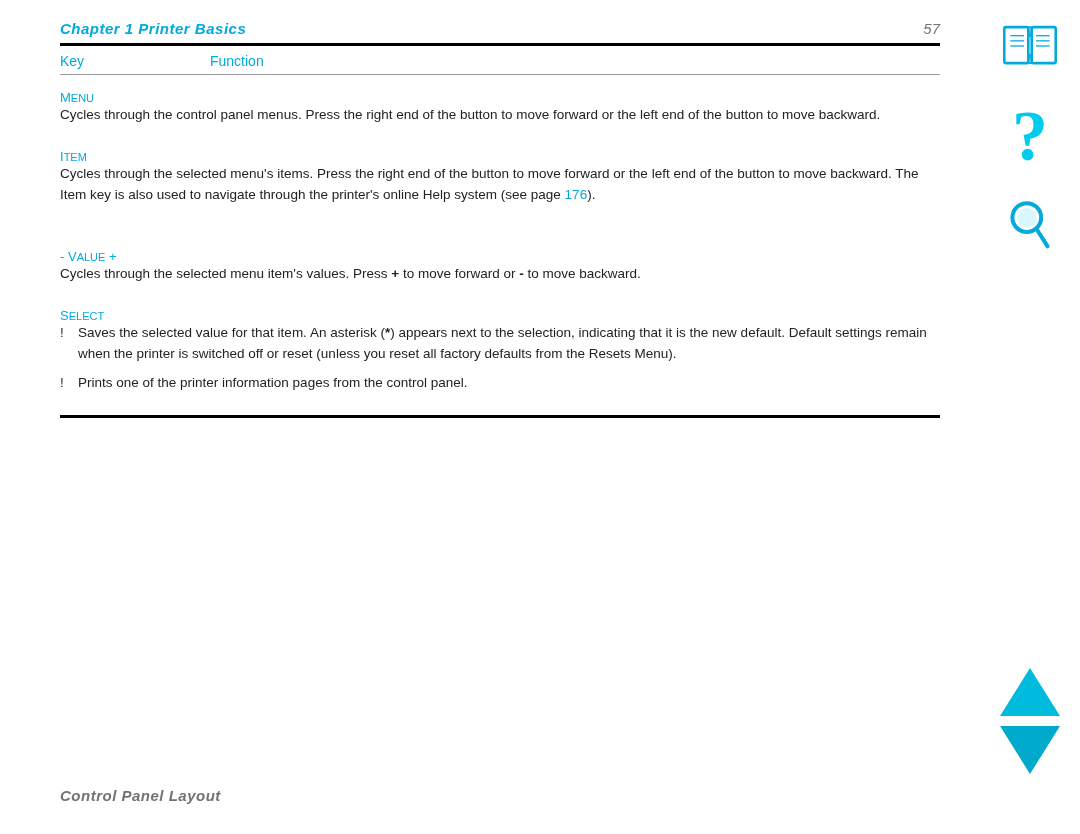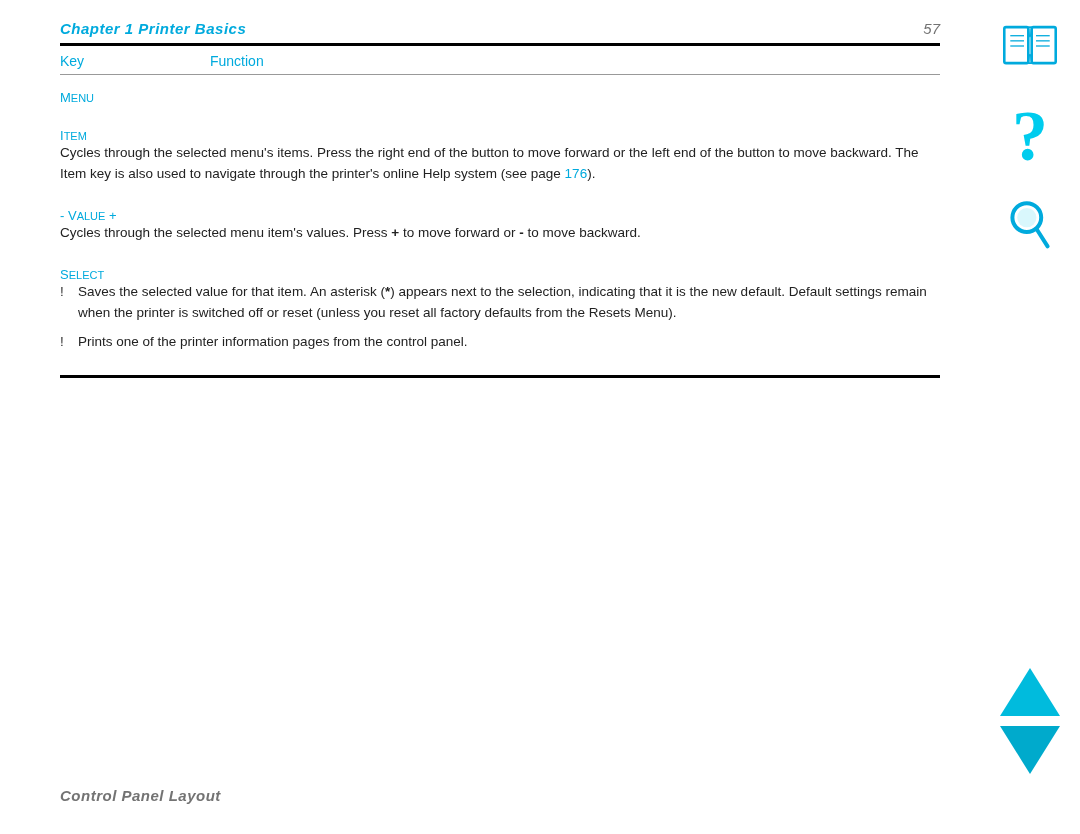--- a/index.html
+++ b/index.html
@@ -198,29 +198,30 @@
 
   <div class="table-header">
     <div class="col-key">Key</div>
     <div class="col-function">Function</div>
   </div>
 
   <div class="table-body">
 
     <div class="table-row">
       <div class="row-key">M<span style="font-size:11px;">ENU</span></div>
+      <div class="row-desc">Cycles through the control panel menus. Press the right end of the button to move forward or the left end of the button to move backward.</div>
     </div>
 
     <div class="table-row">
       <div class="row-key">I<span style="font-size:11px;">TEM</span></div>
       <div class="row-desc">Cycles through the selected menu's items. Press the right end of the button to move forward or the left end of the button to move backward. The Item key is also used to navigate through the printer's online Help system (see page <span class="link">176</span>).</div>
     </div>
 
     <div class="table-row">
-      <div class="row-key" style="font-variant:normal; color:#00aadd; font-size:13px;">- V<span style="font-size:11px;">ALUE</span> +</div>
+      <div class="row-key" style="font-variant:normal; color:#00aadd; font-size:13px;margin-top:20px;">- V<span style="font-size:11px;">ALUE</span> +</div>
       <div class="row-desc">Cycles through the selected menu item's values. Press <strong>+</strong> to move forward or <strong>-</strong> to move backward.</div>
     </div>
 
     <div class="table-row">
       <div class="row-key">S<span style="font-size:11px;">ELECT</span></div>
       <div class="row-desc">
         <div class="bullet-item">
           <span class="bullet-sym">!</span>
           <span>Saves the selected value for that item. An asterisk (<strong>*</strong>) appears next to the selection, indicating that it is the new default. Default settings remain when the printer is switched off or reset (unless you reset all factory defaults from the Resets Menu).</span>
         </div>

